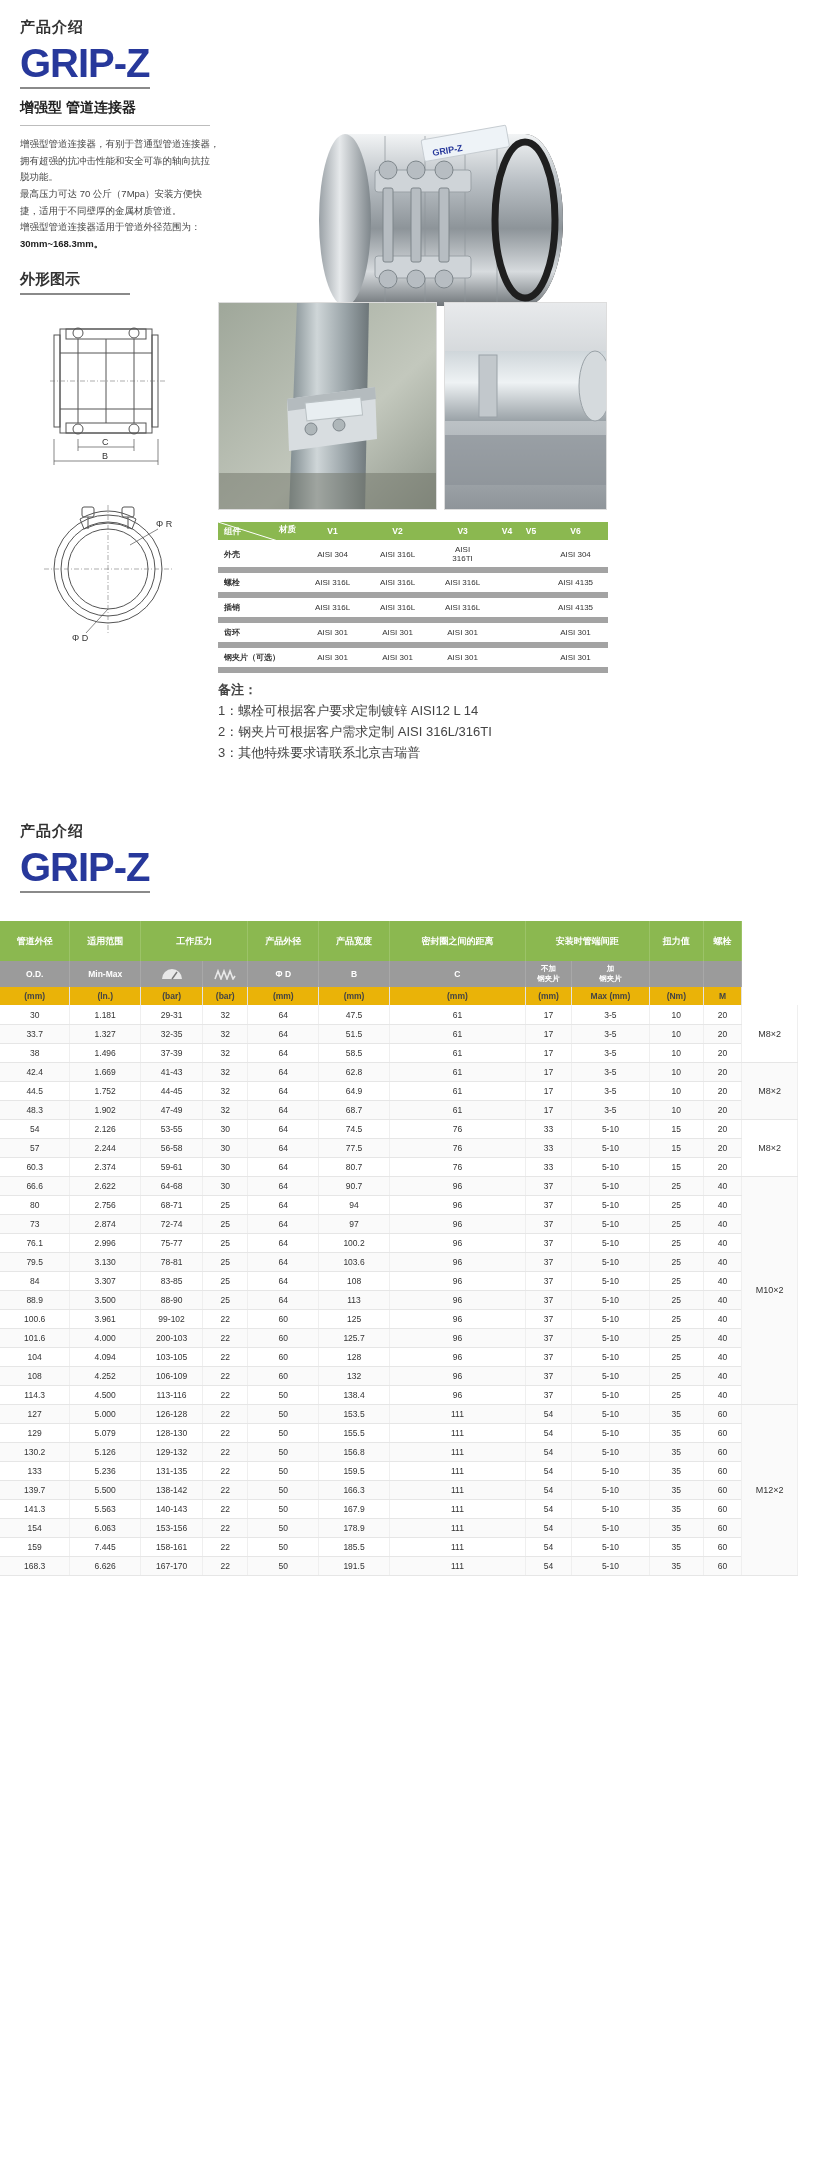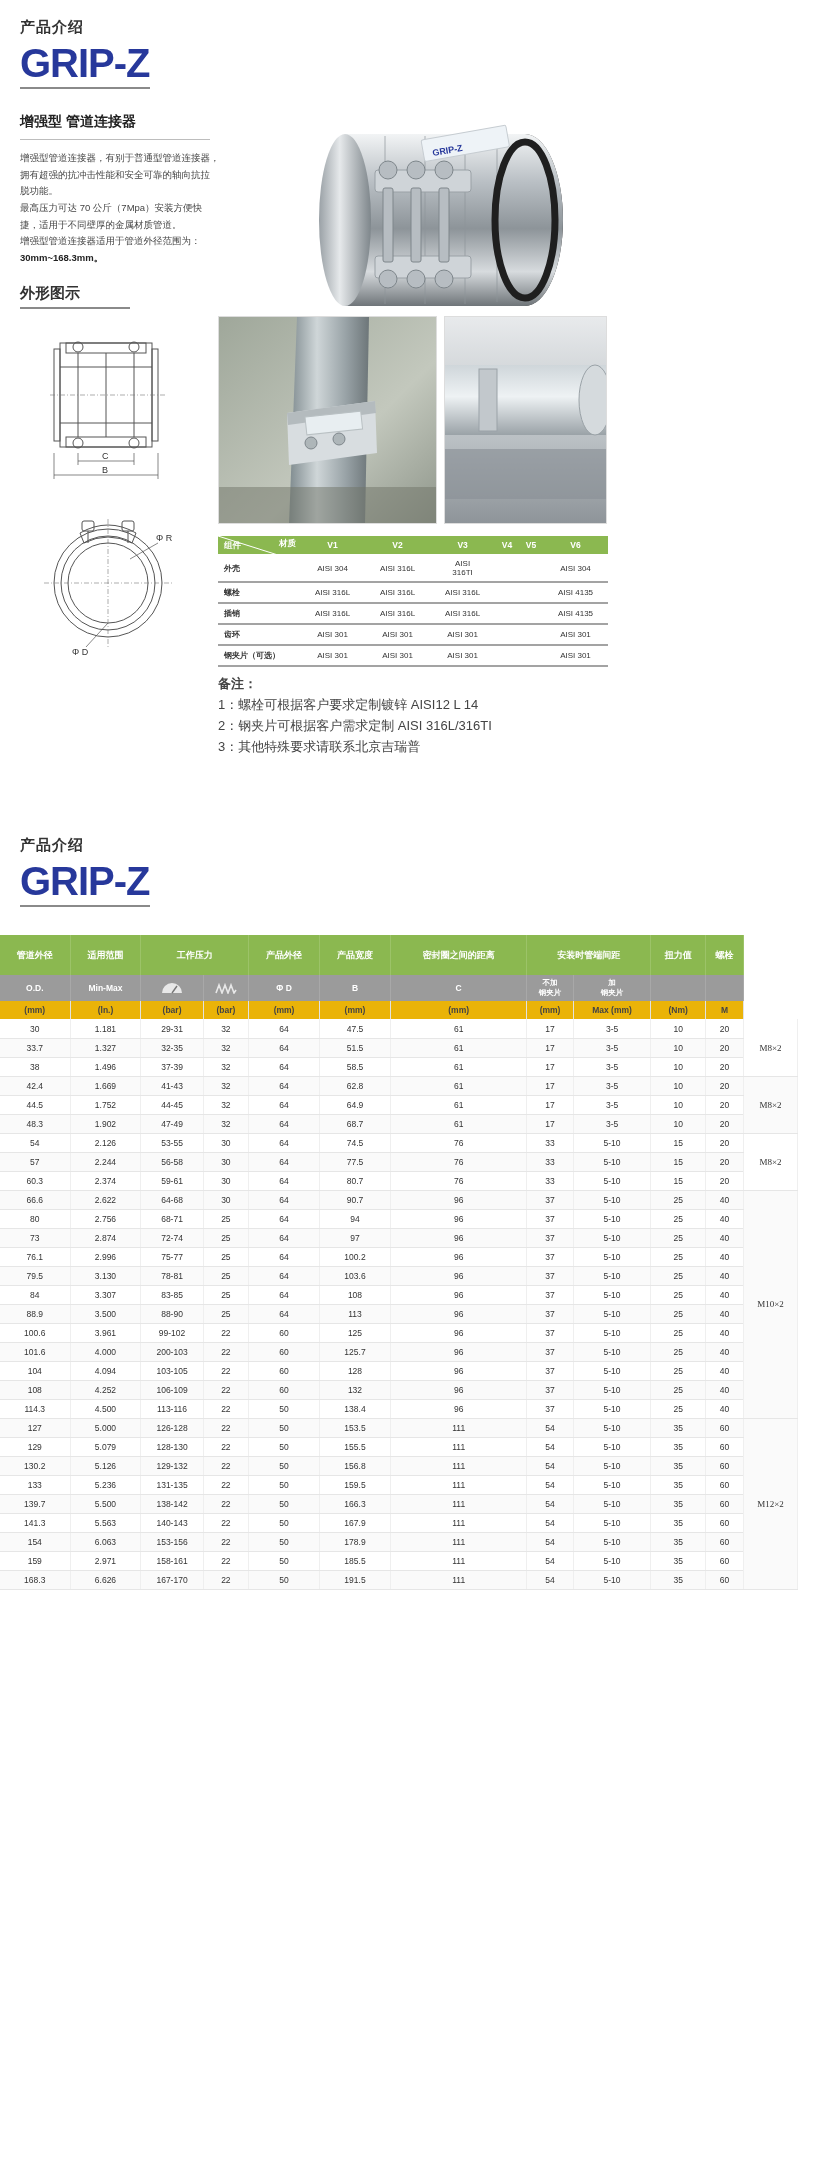--- a/index.html
+++ b/index.html
@@ -19,21 +19,21 @@
   .brand {
     font-family:"Liberation Sans", sans-serif;
     font-size:40px; font-weight:bold; color:#27389b; letter-spacing:-1px;
     line-height:1; margin-top:6px;
   }
   .rule { height:2px; background:#8a8a8a; width:130px; margin-top:4px; }
 
   
   .block1 { padding:18px 20px 0 20px; position:relative; }
   .b1-head { width:190px; }
-  .b1-body { display:flex; margin-top:16px; }
+  .b1-body { display:flex; margin-top:2px; }
   .b1-left { width:205px; }
   .sub-title { font-size:14px; font-weight:bold; color:#222; margin-top:8px; }
   .sub-underline { height:1px; background:#bdbdbd; margin:8px 0 10px 0; width:190px;}
   .desc { font-size:9.5px; line-height:1.75; color:#444; }
   .desc b { font-weight:bold; color:#222; }
 
   .photo-main {
     position:absolute; left:225px; top:70px; width:380px; height:270px;
     overflow:hidden;
   }
@@ -53,21 +53,21 @@
   
   .mat-wrap { position:absolute; left:218px; top:252px; width:390px; }
   table.mat { border-collapse:collapse; width:390px; font-size:8px; }
   table.mat th, table.mat td {
     border:0; padding:4px 2px; text-align:center; color:#333;
   }
   table.mat thead th {
     background:#8bb850; color:#fff; font-size:8.5px; font-weight:bold;
     border-bottom:1px solid #fff;
   }
-  table.mat tbody td { border-bottom:2px solid #a3a3a3;margin-top:28px; }
+  table.mat tbody td { border-bottom:6px solid #a3a3a3;margin-top:28px; }
   table.mat tbody td.first { text-align:left; padding-left:6px; font-weight:bold; color:#333;}
   .diag-cell { position:relative; width:82px; }
   .diag-cell .t1 { position:absolute; right:4px; top:2px;margin-left:39px; }
   .diag-cell .t2 { position:absolute; left:6px; bottom:2px; }
   .diag-cell svg { position:absolute; left:0; top:0; }
   .notes { font-size:13px; line-height:1.6; color:#444; margin-top:7px;}
   .notes .nb { font-weight:bold; }
 
   
   .block3 { padding:0 20px; margin-top:26px; }
@@ -86,21 +86,21 @@
   }
   table.spec thead tr.h3 th {
     background:#eab308; color:#444; font-weight:bold; font-size:8.5px;
     height:18px; border-right:1px solid #e2e2e2;
   }
   table.spec tbody td {
     border-bottom:1px solid #e6e6e6; border-right:1px solid #efefef;
     height:19px; color:#333;
   }
   table.spec tbody tr:nth-child(even) td { background:#fafafa; }
-  .bolt-cell { border-left:1px solid #efefef; font-size:9px; color:#333;font-family:Liberation Serif, serif; }
+  .bolt-cell { border-left:1px solid #efefef; font-size:9px; color:#333; }
 </style>
 </head>
 <body>
 
 <div class="page">
 
   <div class="block1">
     <div class="b1-head">
       <div class="sec-label">产品介绍</div>
       <div class="brand">GRIP-Z</div>
@@ -798,21 +798,21 @@
             <td>50</td>
             <td>178.9</td>
             <td>111</td>
             <td>54</td>
             <td>5-10</td>
             <td>35</td>
             <td>60</td>
           </tr>
           <tr>
             <td>159</td>
-            <td>2.971</td>
+            <td>7.445</td>
             <td>158-161</td>
             <td>22</td>
             <td>50</td>
             <td>185.5</td>
             <td>111</td>
             <td>54</td>
             <td>5-10</td>
             <td>35</td>
             <td>60</td>
           </tr>

